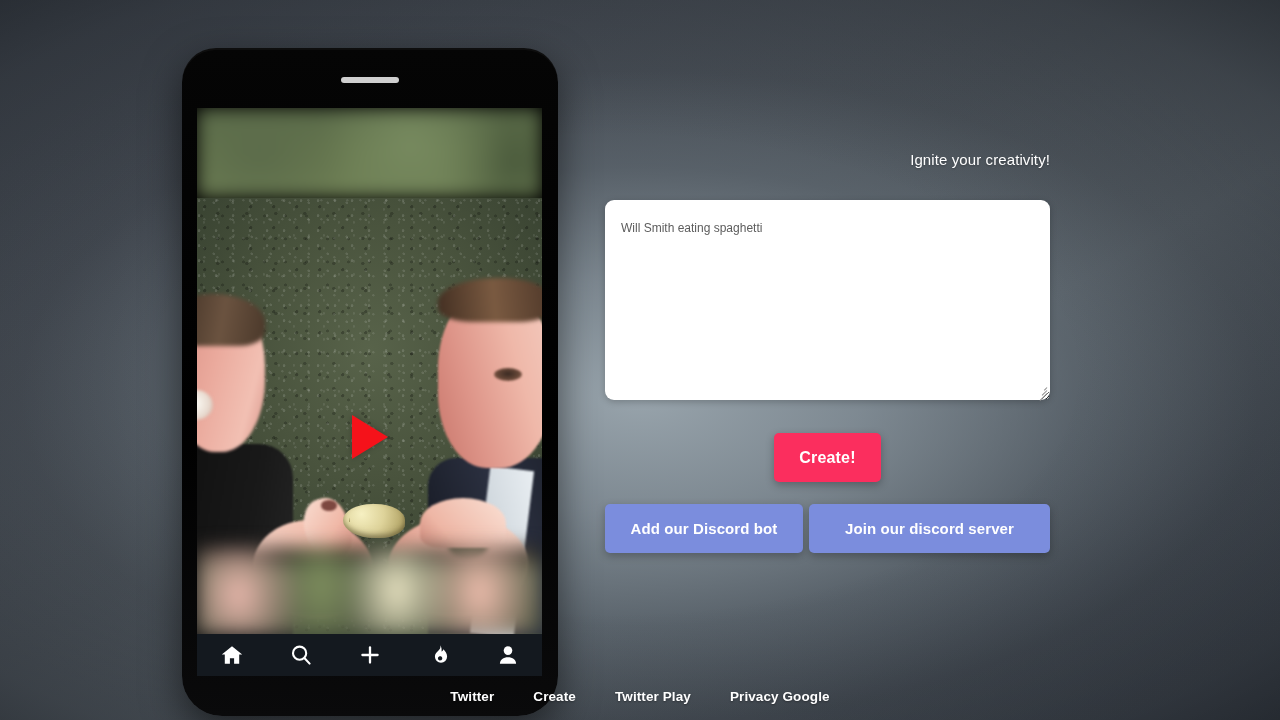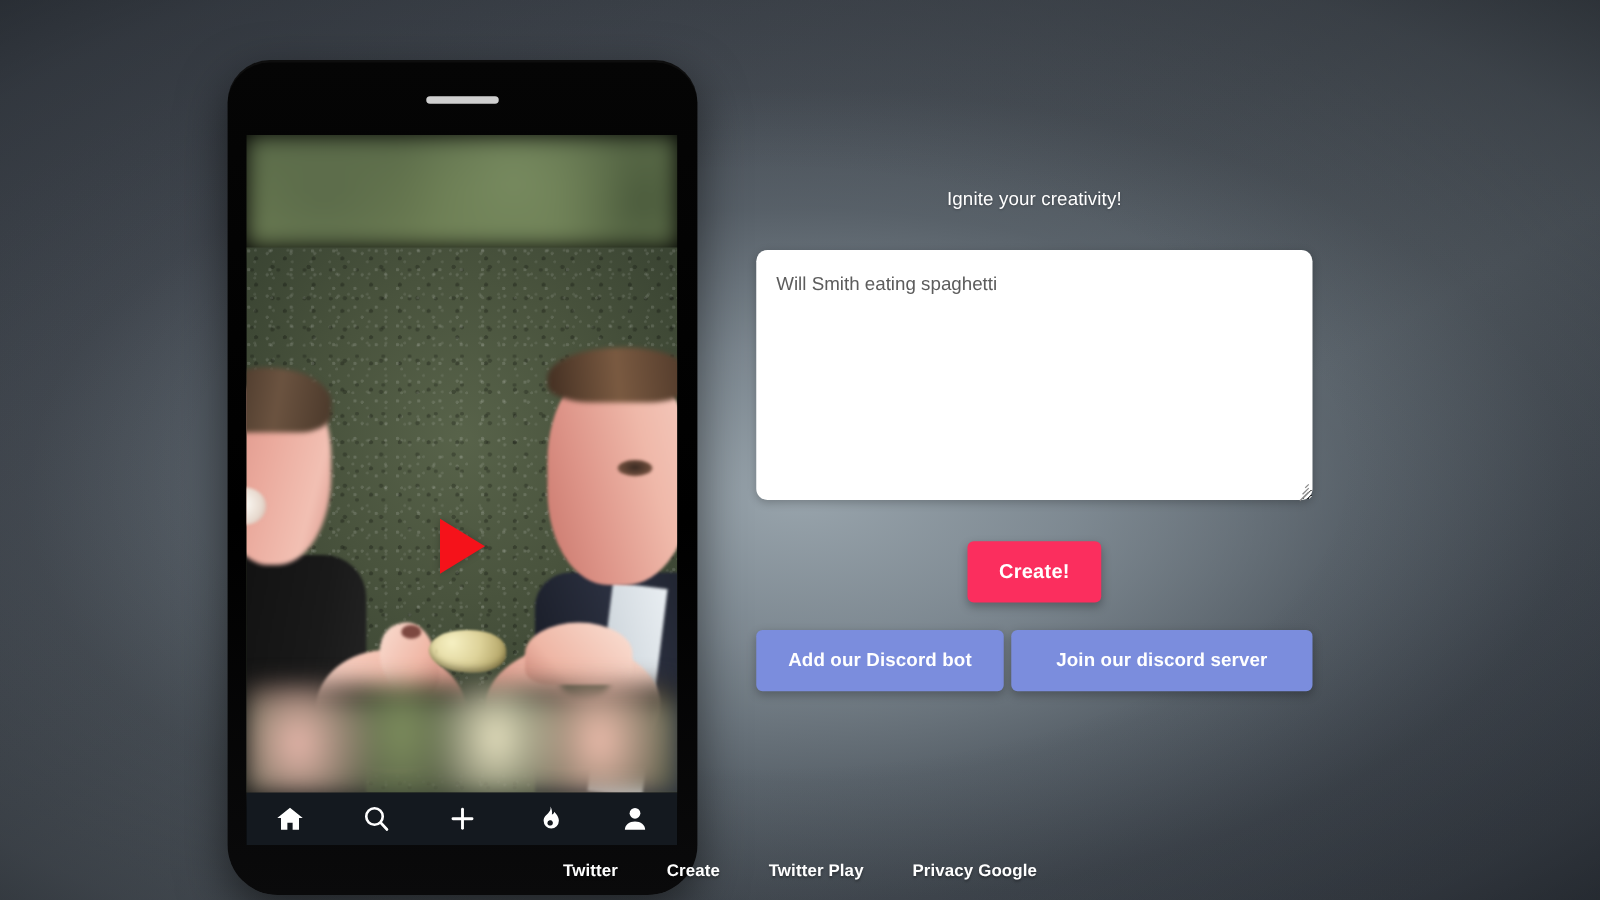--- a/index.html
+++ b/index.html
@@ -347,21 +347,21 @@
 
   
   #creator-panel {
     position: absolute;
     left: 605px;
     top: 150px;
     width: 445px;
   }
 
   #panel-heading {
-    text-align: center;
+    text-align: right;
     color: #ffffff;
     font-size: 15px;
     line-height: 20px;
     letter-spacing: 0.1px;
     text-shadow: 0 1px 2px rgba(0,0,0,0.25);
   }
 
   #prompt-textarea-wrap {
     position: relative;
     margin-top: 30px;
@@ -370,21 +370,21 @@
   #prompt-textarea {
     display: block;
     width: 445px;
     height: 200px;
     padding: 18px 16px;
     border: none;
     border-radius: 9px;
     background: #ffffff;
     color: #5c5c5c;
     font-family: "Liberation Sans", sans-serif;
-    font-size: 15px;
+    font-size: 12px;
     line-height: 20px;
     resize: both;
     outline: none;
     box-shadow: 0 2px 7px rgba(0,0,0,0.22);
     overflow: hidden;
   }
 
   #prompt-resize-handle {
     position: absolute;
     right: 3px;

